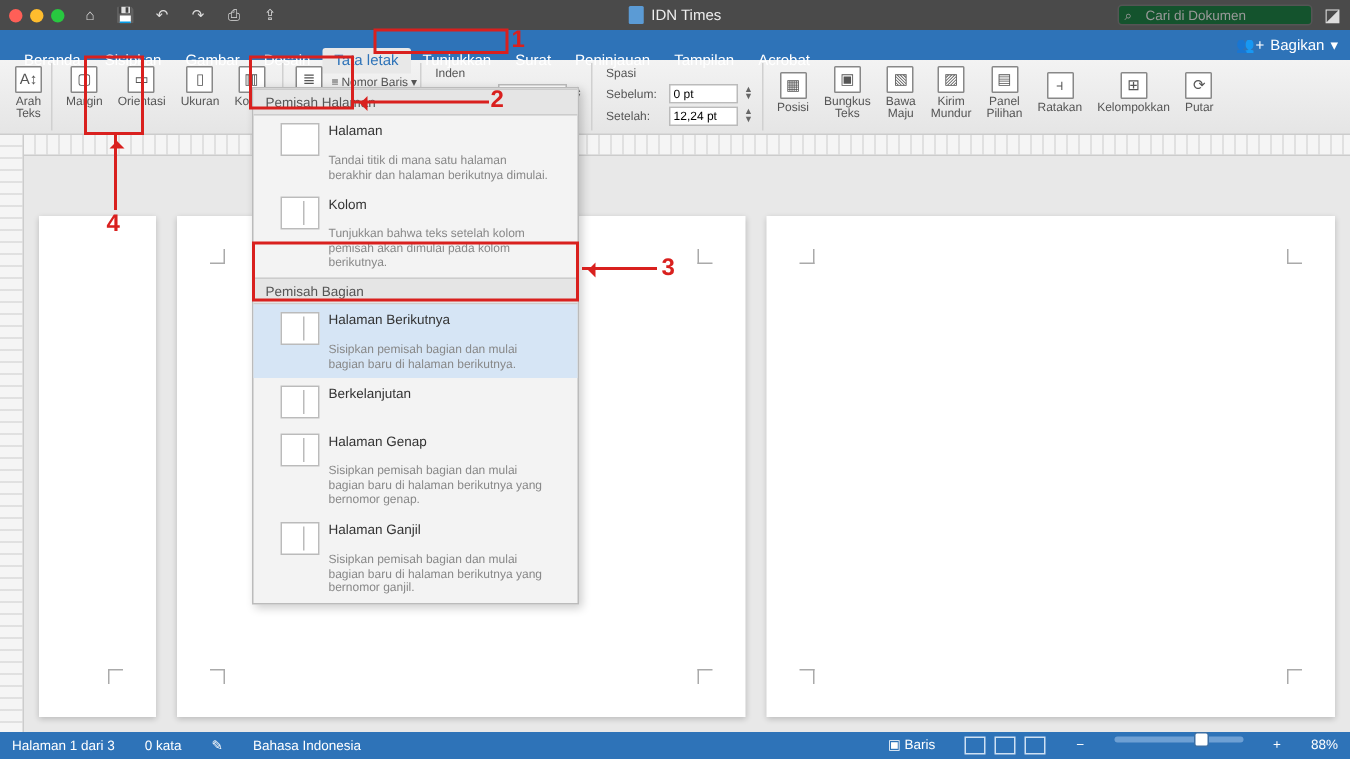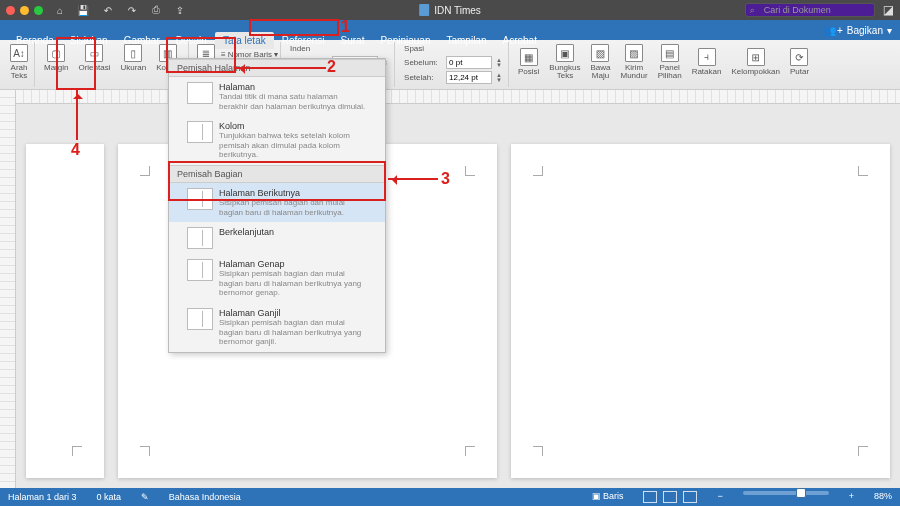--- a/index.html
+++ b/index.html
@@ -9,21 +9,21 @@
 .titlebar { height: 20px; background: #4a4a4a; display: flex; align-items: center; padding: 0 6px; color: #ddd; }
 .titlebar .traffic { display: flex; gap: 5px; margin-right: 10px; }
 .titlebar .traffic span { width: 9px; height: 9px; border-radius: 50%; }
 .titlebar .t-red { background: #ff5f57; }
 .titlebar .t-yellow { background: #febc2e; }
 .titlebar .t-green { background: #28c840; }
 .titlebar .toolbar-icons { display: flex; gap: 10px; color: #ddd; }
 .titlebar .toolbar-icons div { width: 14px; height: 14px; display: flex; align-items: center; justify-content: center; }
 .titlebar .title-center { position: absolute; left: 50%; transform: translateX(-50%); display: flex; align-items: center; gap: 5px; font-size: 10px; color: #eee; }
 .titlebar .doc-icon { width: 10px; height: 12px; background: #5b9bd5; border-radius: 1px; display: inline-block; }
-.titlebar .search { margin-left: auto; background: #4c1d95; border: 1px solid #555; border-radius: 3px; padding: 1px 18px 1px 18px; color: #999; font-size: 9px; width: 130px; position: relative; }
+.titlebar .search { margin-left: auto; background: #14532d; border: 1px solid #555; border-radius: 3px; padding: 1px 18px 1px 18px; color: #999; font-size: 9px; width: 130px; position: relative; }
 .titlebar .search::before { content: "⌕"; position: absolute; left: 4px; color: #999; }
 .titlebar .bell { margin-left: 8px; color: #ddd; font-size: 12px; }
 
 
 .tabbar { height: 20px; background: #2e73b8; display: flex; align-items: center; padding: 0 8px; color: #fff; font-size: 10px; justify-content: space-between; }
 .tabbar .tabs { display: flex; }
 .tabbar .tab { padding: 3px 8px; cursor: pointer; margin-top: 20px; }
 .tabbar .tab.active { background: #e8e8e8; color: #2e73b8; border-radius: 2px 2px 0 0; }
 .tabbar .share { display: flex; align-items: center; gap: 4px; font-size: 10px; }
 
@@ -43,21 +43,21 @@
 .ribbon-head { font-size: 8px; color: #555; margin-bottom: 2px; }
 
 
 .breaks-dropdown { position: absolute; left: 168px; top: 58px; width: 218px; background: #f3f3f3; border: 1px solid #bbb; box-shadow: 2px 2px 6px rgba(0,0,0,0.2); z-index: 30; font-size: 9px; }
 .breaks-dropdown .section-title { background: #e5e5e5; border-top: 1px solid #ccc; border-bottom: 1px solid #ccc; padding: 3px 8px; color: #555; font-size: 9px; }
 .breaks-dropdown .item { display: flex; padding: 5px 18px; gap: 6px; cursor: pointer; }
 .breaks-dropdown .item:hover, .breaks-dropdown .item.selected { background: #d6e5f5; }
 .breaks-dropdown .item .thumb { width: 26px; height: 22px; border: 1px solid #bbb; background: #fff; flex-shrink: 0; position: relative; }
 .breaks-dropdown .item .thumb.double::after { content:""; position: absolute; inset: 2px 2px 2px 14px; border-left: 1px solid #bbb; }
 .breaks-dropdown .item .txt .name { color: #333; font-size: 9px; }
-.breaks-dropdown .item .txt .desc { color: #888; font-size: 8px; line-height: 1.2; }
+.breaks-dropdown .item .txt .desc { color: #888; font-size: 8px; line-height: 1.2; margin-top: 10px; }
 
 
 .workspace { position: absolute; top: 90px; left: 0; right: 0; bottom: 18px; background: #e8e8e8; display: flex; }
 .vruler { width: 16px; background: #f5f5f5; border-right: 1px solid #ccc; position: relative; }
 .vruler::after { content:""; position:absolute; left:0; right:0; top:0; bottom:0; background: repeating-linear-gradient(to bottom, transparent 0 7px, #ccc 7px 8px); opacity:0.5; }
 .hruler { height: 14px; background: #f5f5f5; border-bottom: 1px solid #ccc; position: relative; }
 .hruler::after { content:""; position:absolute; left:0; right:0; top:0; bottom:0; background: repeating-linear-gradient(to right, transparent 0 7px, #ccc 7px 8px); opacity:0.5; }
 .doc-area { flex: 1; display: flex; flex-direction: column; }
 .pages { flex: 1; display: flex; gap: 14px; padding: 40px 10px 10px 10px; overflow: hidden; }
 .page { background: #fff; flex: 1; box-shadow: 0 1px 4px rgba(0,0,0,0.2); position: relative; }
@@ -113,21 +113,21 @@
   <div class="bell">◪</div>
 </div>
 
 <div class="tabbar">
   <div class="tabs">
     <div class="tab">Beranda</div>
     <div class="tab">Sisipkan</div>
     <div class="tab">Gambar</div>
     <div class="tab">Desain</div>
     <div class="tab active">Tata letak</div>
-    <div class="tab">Referensi</div>
+    <div class="tab">Tunjukkan</div>
     <div class="tab">Surat</div>
     <div class="tab">Peninjauan</div>
     <div class="tab">Tampilan</div>
     <div class="tab">Acrobat</div>
   </div>
   <div class="share">
     <span>👥+</span>
     <span>Bagikan</span>
     <span>▾</span>
   </div>

